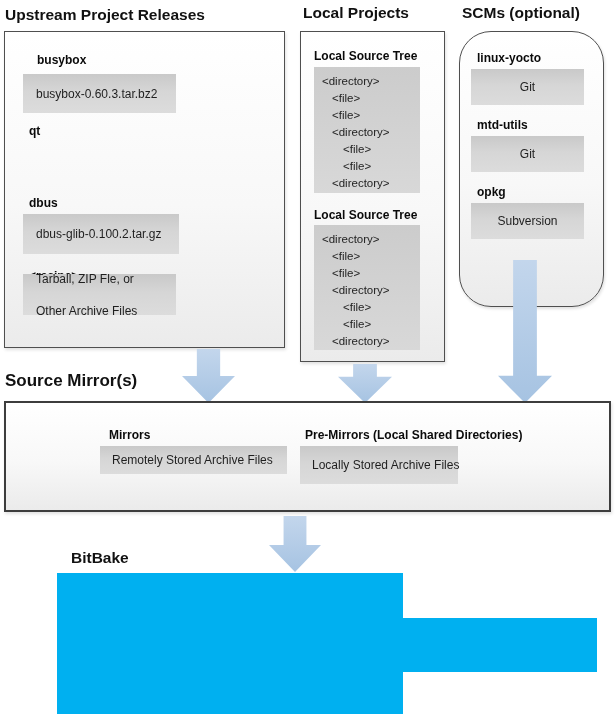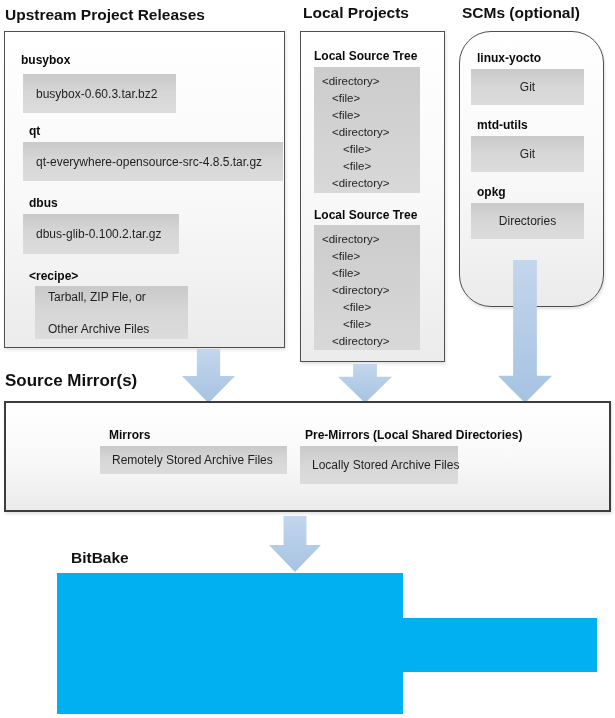--- a/index.html
+++ b/index.html
@@ -60,37 +60,34 @@
 
 <div id="canvas">
 
   <div class="abs heading h15" style="left:5px;top:6px;">Upstream Project Releases</div>
   <div class="abs heading h15" style="left:303px;top:4px;">Local Projects</div>
   <div class="abs heading h15" style="left:462px;top:4px;">SCMs (optional)</div>
   <div class="abs heading h17" style="left:5px;top:371px;">Source Mirror(s)</div>
   <div class="abs heading h15" style="left:71px;top:549px;">BitBake</div>
 
   <div class="panel" style="left:4px;top:31px;width:281px;height:317px;">
-    <div class="itemlabel" style="left:16px;top:21px;">busybox</div>
+    <div class="itemlabel" style="left:32px;top:21px;">busybox</div>
     <div class="gbox left" style="left:18px;top:42px;width:153px;height:39px;">
       <span>busybox-0.60.3.tar.bz2</span>
     </div>
 
     <div class="itemlabel" style="left:24px;top:92px;">qt</div>
-    <div class="gbox left" style="left:18px;top:110px;width:260px;height:39px;">
-      <span>qt-everywhere-opensource-src-4.8.5.tar.gz</span>
-    </div>
 
     <div class="itemlabel" style="left:24px;top:164px;">dbus</div>
     <div class="gbox left" style="left:18px;top:182px;width:156px;height:40px;">
       <span>dbus-glib-0.100.2.tar.gz</span>
     </div>
 
     <div class="itemlabel" style="left:24px;top:237px;">&lt;recipe&gt;</div>
-    <div class="gbox left" style="left:18px;top:254px;width:153px;height:53px;margin-left:12px;">
+    <div class="gbox left" style="left:18px;top:242px;width:153px;height:41px;">
       <span class="twolines"><span>Tarball, ZIP Fle, or</span><br>
       <span>Other Archive Files</span></span>
     </div>
   </div>
 
   <div class="panel" style="left:300px;top:31px;width:145px;height:331px;">
     <div class="itemlabel" style="left:13px;top:17px;">Local Source Tree</div>
     <div class="treebox" style="left:13px;top:35px;width:106px;height:126px;">
       <div class="t0">&lt;directory&gt;</div>
       <div class="t1">&lt;file&gt;</div>
@@ -119,21 +116,21 @@
       <span>Git</span>
     </div>
 
     <div class="itemlabel" style="left:17px;top:86px;">mtd-utils</div>
     <div class="gbox center" style="left:11px;top:104px;width:113px;height:36px;">
       <span>Git</span>
     </div>
 
     <div class="itemlabel" style="left:17px;top:153px;">opkg</div>
     <div class="gbox center" style="left:11px;top:171px;width:113px;height:36px;">
-      <span>Directories</span>
+      <span>Subversion</span>
     </div>
   </div>
 
   <div class="arrow" style="left:182px;top:349px;width:53px;height:54px;clip-path:polygon(28% 0,72% 0,72% 50%,100% 50%,50% 100%,0 50%,28% 50%);"></div>
   <div class="arrow" style="left:338px;top:364px;width:54px;height:39px;clip-path:polygon(28% 0,72% 0,72% 33%,100% 33%,50% 100%,0 33%,28% 33%);"></div>
   <div class="arrow" style="left:498px;top:260px;width:54px;height:143px;clip-path:polygon(28% 0,72% 0,72% 81%,100% 81%,50% 100%,0 81%,28% 81%);"></div>
 
   <div class="panel thick" style="left:4px;top:401px;width:607px;height:111px;">
     <div class="itemlabel" style="left:103px;top:25px;">Mirrors</div>
     <div class="gbox left" style="left:94px;top:43px;width:187px;height:28px;padding-left:12px;">

